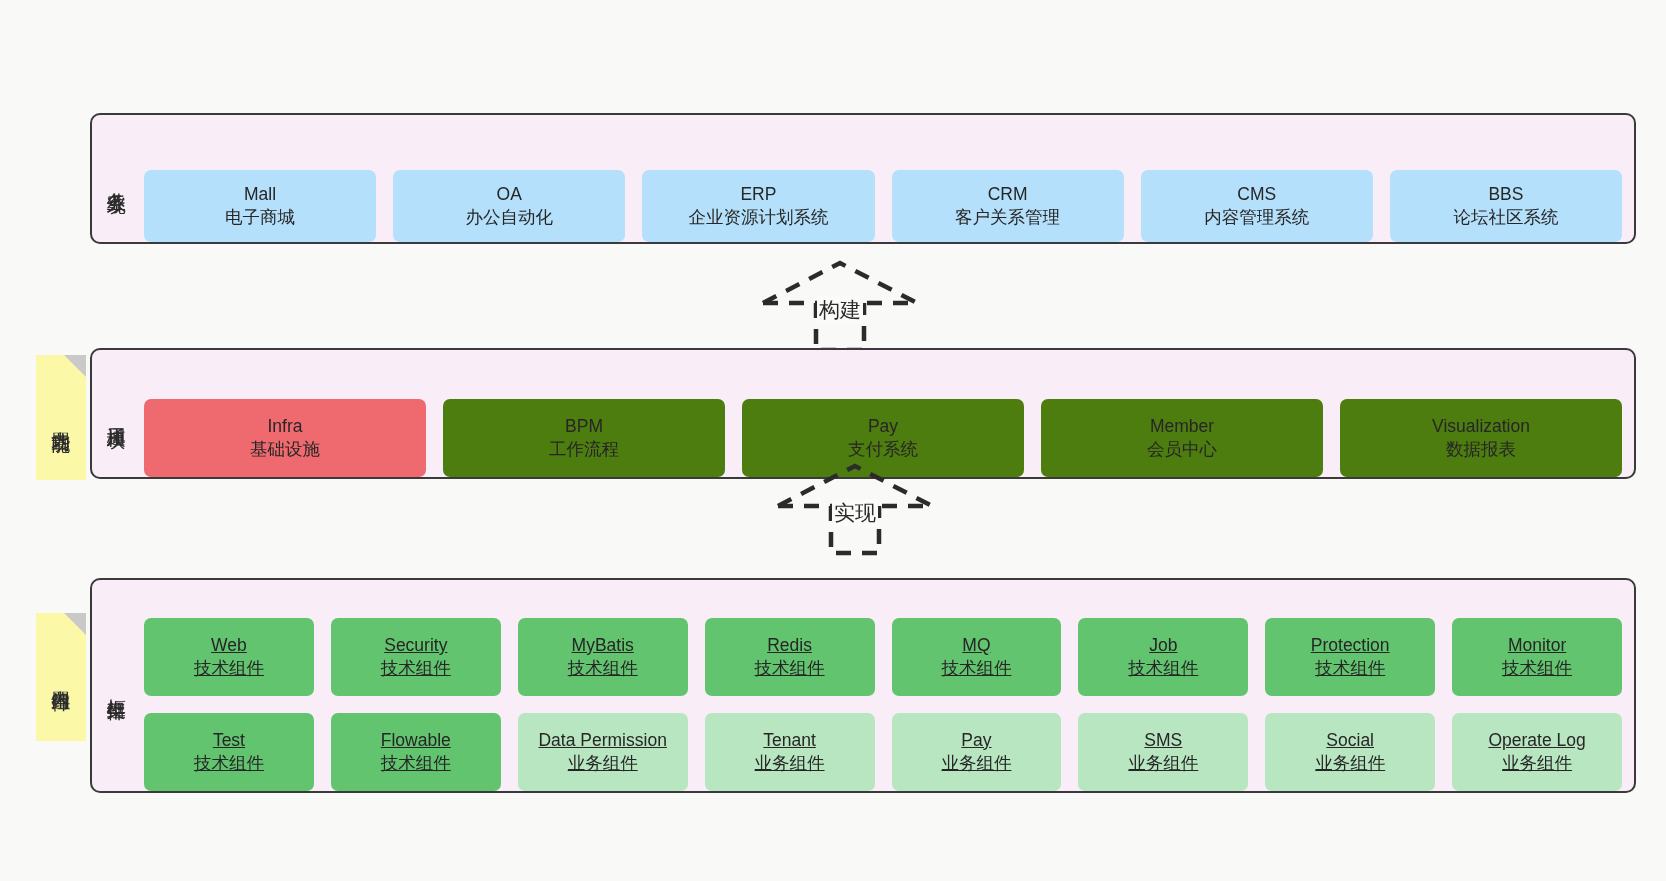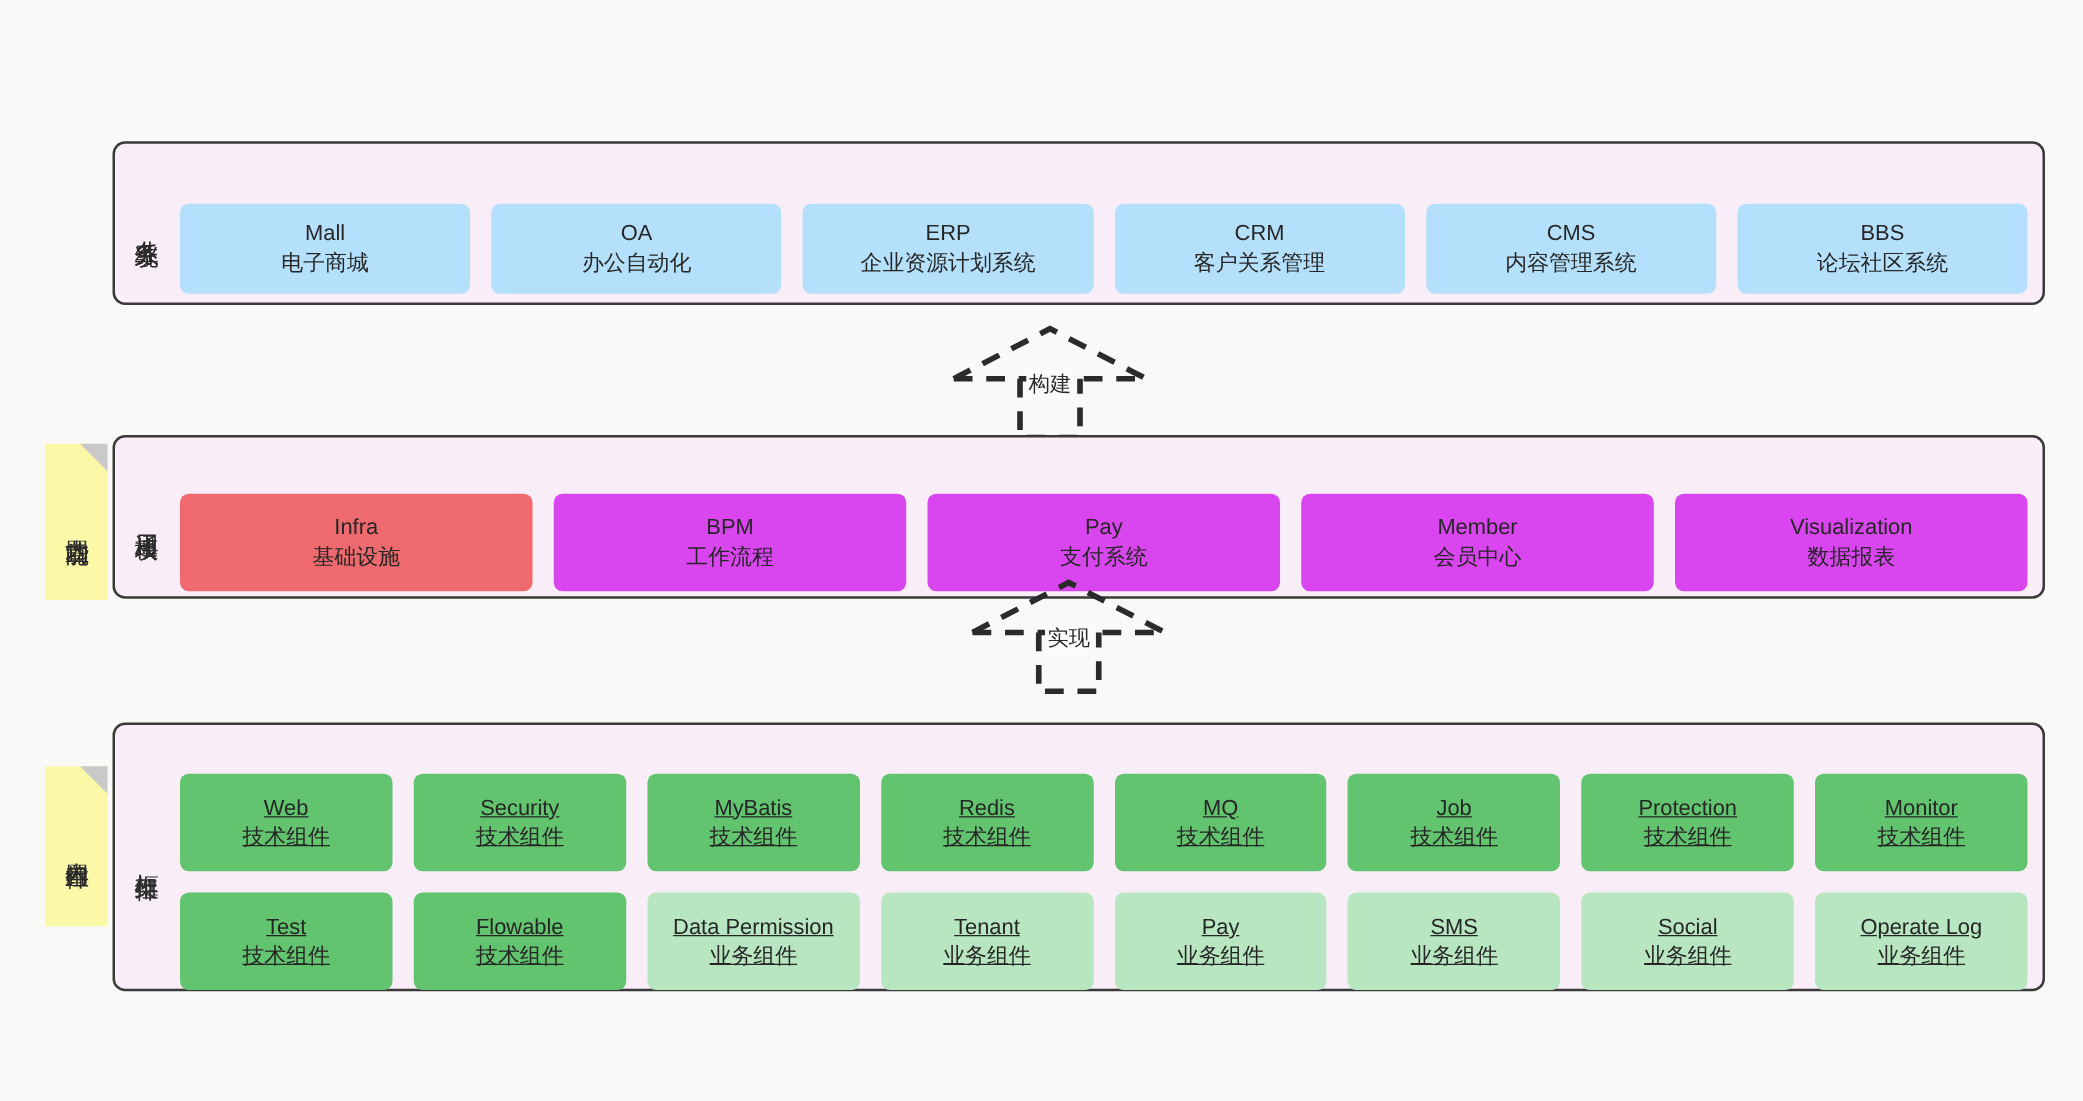--- a/index.html
+++ b/index.html
@@ -41,21 +41,21 @@
     letter-spacing: 1px;
     writing-mode: vertical-rl;
     text-orientation: upright;
     color: #2b2b2b;
     white-space: nowrap;
   }
   .layer-body {
     flex: 1 1 auto;
     display: flex;
     flex-direction: column;
-    justify-content: center;
+    justify-content: flex-end;
     gap: 16px;
     padding: 0 12px 0 4px;
     margin-top: 40px;
   }
   .row {
     display: flex;
     gap: 17px;
   }
   .node {
     flex: 1 1 0;
@@ -70,21 +70,21 @@
     color: #262626;
     box-sizing: border-box;
     padding: 4px 6px;
   }
   .node .t1 { display: block; }
   .node .t2 { display: block; }
 
   
   .n-blue       { background: #b5e0fb; }
   .n-red        { background: #ef6a6f; }
-  .n-pink       { background: #d946ef; }
+  .n-pink       { background: #4d7c0f; }
   .n-green      { background: #62c46f; }
   .n-greenlight { background: #b8e6c0; }
 
   
   #layer-business { left: 90px;  top: 113px; width: 1546px; height: 131px; }
   #layer-business .node { height: 72px; }
 
   #layer-common   { left: 90px;  top: 348px; width: 1546px; height: 131px; }
   #layer-common .node { height: 78px; }
 
@@ -126,21 +126,21 @@
     position: absolute;
     width: 170px;
     height: 100px;
   }
   .connector svg { display: block; overflow: visible; }
   .connector .conn-label {
     position: absolute;
     left: 50%;
     transform: translateX(-50%);
     top: 38px;
-    font-size: 17px;
+    font-size: 21px;
     background: #fbfbf9;
     padding: 0 2px;
     color: #2b2b2b;
     white-space: nowrap;
   }
   #connector-build     { left: 755px; top: 258px; }
   #connector-implement { left: 770px; top: 461px; }
 </style>
 </head>
 <body>

